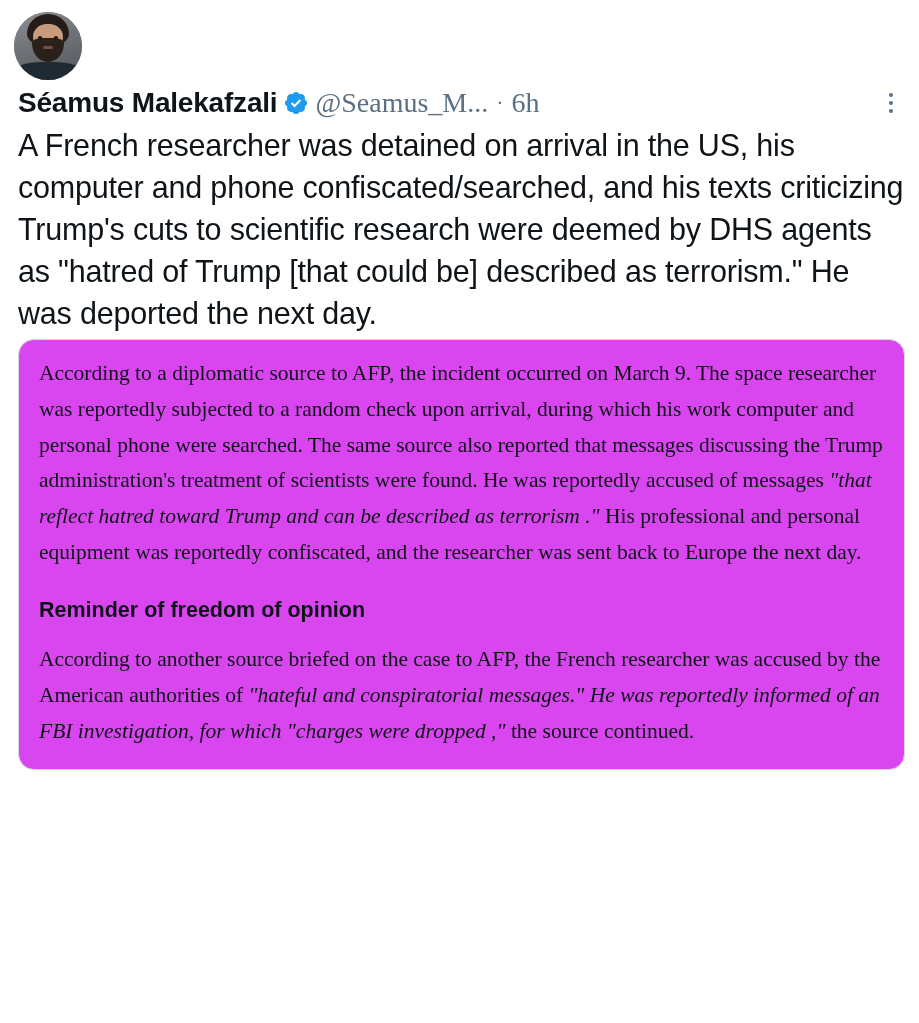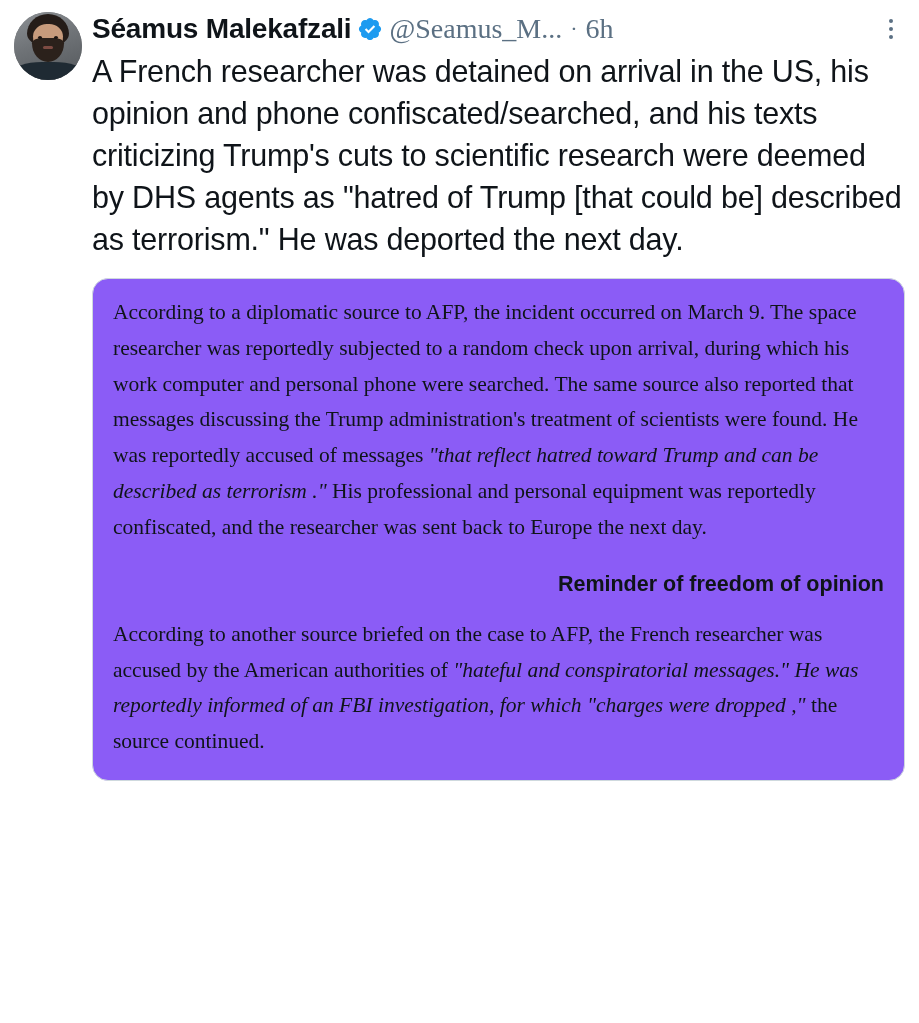--- a/index.html
+++ b/index.html
@@ -11,21 +11,21 @@
   body {
     width: 919px;
     height: 1023px;
     font-family: "Liberation Sans", sans-serif;
     color: #0f1419;
     overflow: hidden;
   }
 
   .tweet {
     display: flex;
-    flex-direction: row;
+    flex-direction: column;
     padding: 8px 14px 0 14px;
   }
 
   .avatar-col {
     width: 74px;
     flex: 0 0 74px;
     padding-top: 4px;
   }
 
   .avatar {
@@ -146,44 +146,43 @@
     margin-top: 6px;
     font-size: 30.5px;
     line-height: 1.38;
     letter-spacing: -0.2px;
     color: #0f1419;
     white-space: pre-wrap;
     word-wrap: break-word;
   }
 
   .quote-card {
-    margin: 18px 0 16px 0;
+    margin: 5px 0 16px 0;
     border: 1px solid #cfd9de;
     border-radius: 16px;
     padding: 16px 20px 20px 20px;
-    background: #8b5cf6;
+    background: #d946ef;
   }
 
   .article-body {
     font-family: "Liberation Serif", serif;
     font-size: 21.5px;
     line-height: 1.66;
     color: #0f1419;
   }
   .article-body p { margin: 0 0 14px 0; }
   .article-body p:last-child { margin-bottom: 0; }
   .article-body em { font-style: italic; }
 
   .article-subhead {
     font-family: "Liberation Sans", sans-serif;
     font-size: 21.5px;
     font-weight: bold;
     color: #0f1419;
     margin: 22px 0 14px 0;
-    text-align: right;
   }
 </style>
 </head>
 <body>
 
 <div class="tweet">
 
   <div class="avatar-col">
     <div class="avatar">
       <div class="bg"></div>
@@ -215,21 +214,21 @@
 
       <span class="timestamp">6h</span>
 
       <div class="more-btn">
         <span></span>
         <span></span>
         <span></span>
       </div>
     </div>
 
-    <div class="tweet-text">A French researcher was detained on arrival in the US, his opinion and phone confiscated/searched, and his texts criticizing Trump's cuts to scientific research were deemed by DHS agents as "hatred of Trump [that could be] described as terrorism." He was deported the next day.</div>
+    <div class="tweet-text">A French researcher was detained on arrival in the US, his computer and phone confiscated/searched, and his texts criticizing Trump's cuts to scientific research were deemed by DHS agents as "hatred of Trump [that could be] described as terrorism." He was deported the next day.</div>
 
     <div class="quote-card">
       <div class="article-body">
 
         <p><span>According to a diplomatic source to AFP, the incident occurred on March 9. The space researcher was reportedly subjected to a random check upon arrival, during which his work computer and personal phone were searched. The same source also reported that messages discussing the Trump administration's treatment of scientists were found. He was reportedly accused of messages </span><em>"that reflect hatred toward Trump and can be described as terrorism ."</em><span> His professional and personal equipment was reportedly confiscated, and the researcher was sent back to Europe the next day.</span></p>
 
         <div class="article-subhead">Reminder of freedom of opinion</div>
 
         <p><span>According to another source briefed on the case to AFP, the French researcher was accused by the American authorities of </span><em>"hateful and conspiratorial messages." He was reportedly informed of an FBI investigation, for which "charges were dropped ,"</em><span> the source continued.</span></p>
 

